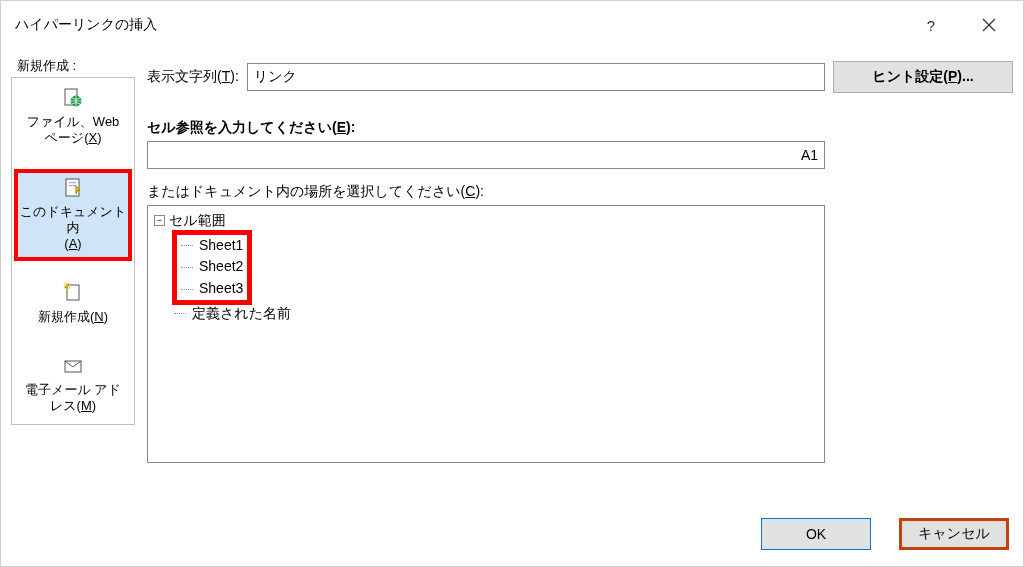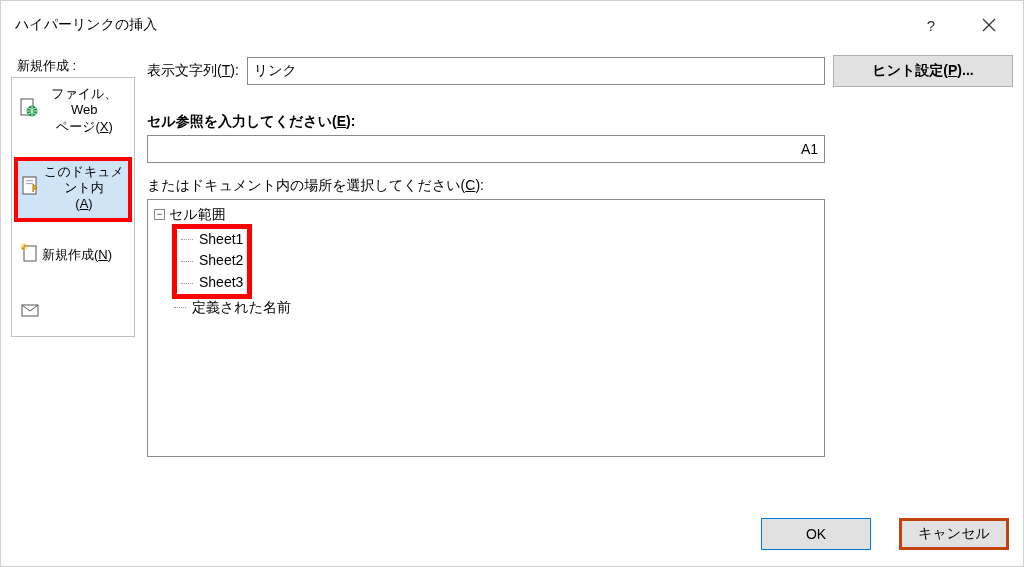--- a/index.html
+++ b/index.html
@@ -55,21 +55,21 @@
     flex-direction: column;
     gap: 18px;
     background:#fff;
   }
   .sidebar-header {
     font-size: 13px;
     padding: 8px 6px 2px 6px;
   }
   .sidebar-item {
     display: flex;
-    flex-direction: row;
+    flex-direction: column;
     align-items:center;
     text-align:center;
     padding: 4px 2px 6px 2px;
     line-height: 1.25;
     font-size:13px;
     cursor: pointer;
   }
   .sidebar-item.selected {
     background:#cfe4f6;
     border:1px solid #7aa7cc;
@@ -97,21 +97,21 @@
     margin-bottom: 10px;
   }
   .row label { font-size:14px; }
   input[type="text"] {
     border:1px solid #8a8a8a;
     height: 28px;
     padding: 2px 6px;
     font-size: 14px;
     font-family: inherit;
   }
-  .display-text-row { margin-top: 6px; }
+  .display-text-row { margin-top: 12px; }
   .display-text-row input { flex:1; }
   .hint-btn {
     width: 180px;
     height: 32px;
     background:#e1e1e1;
     border:1px solid #adadad;
     font-size:14px;
     font-family: inherit;
     cursor:pointer;
     font-weight:bold;
@@ -247,20 +247,24 @@
               <span>新規作成(</span><span class="ul">N</span><span>)</span>
             </span>
           </div>
 
           <div class="sidebar-item">
             <span class="ic">
               <svg width="22" height="22" viewBox="0 0 22 22">
                 <rect x="3" y="6" width="16" height="11" fill="#fff" stroke="#555"></rect>
                 <path d="M3 6l8 6 8-6" fill="none" stroke="#555"></path>
               </svg>
+            </span>
+            <span>
+              <span>電子メール アド</span><br>
+              <span>レス(</span><span class="ul">M</span><span>)</span>
             </span>
           </div>
 
         </div>
       </div>
 
       <div class="content">
 
         <div class="row display-text-row">
           <label>

